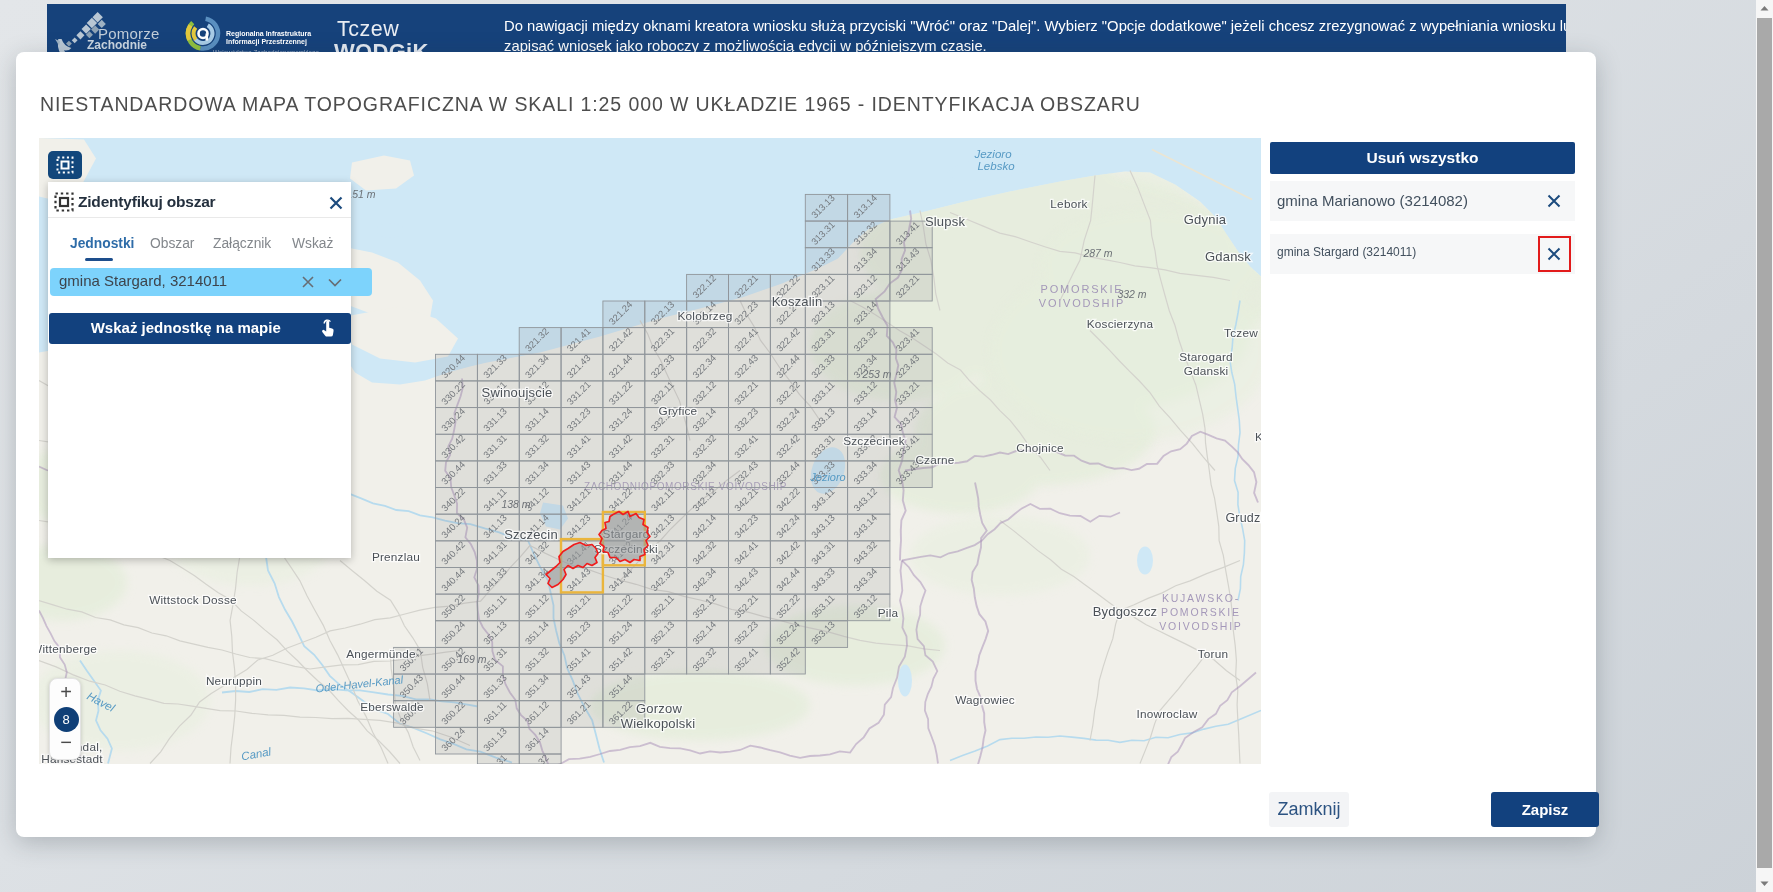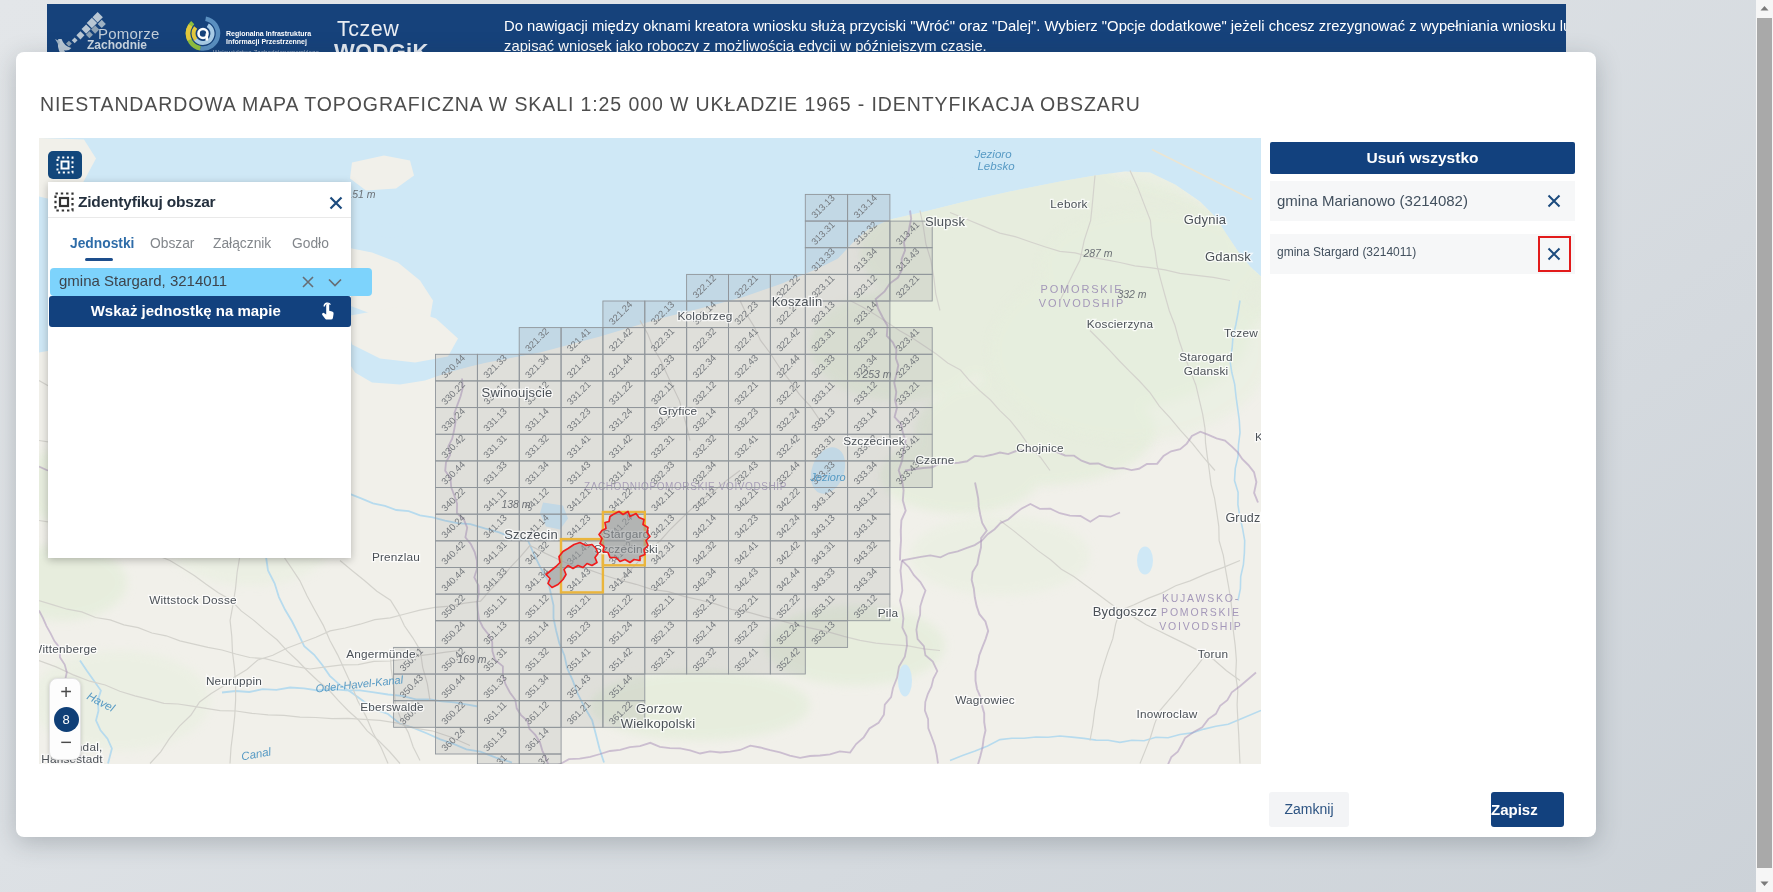--- a/index.html
+++ b/index.html
@@ -585,32 +585,32 @@
     <rect x="6" y="6" width="8" height="8" fill="none" stroke="#333" stroke-width="2.2"></rect>
   </svg>
   <div class="abs" style="left:30px;top:11px;font-size:15.5px;font-weight:700;color:#24303e;letter-spacing:-0.2px">Zidentyfikuj obszar</div>
   <svg width="14" height="14" style="position:absolute;left:281px;top:14px">
       <path d="M1.5 1.5 L12.5 12.5 M12.5 1.5 L1.5 12.5" stroke="#1c4b7e" stroke-width="2.2"></path>
     </svg>
   <div class="abs" style="left:0;top:34.5px;width:303px;height:1px;background:#e9e9e9"></div>
   <div class="abs" style="left:22px;top:54px;font-size:13.8px;font-weight:700;color:#2e6ca8">Jednostki</div>
   <div class="abs" style="left:102px;top:54px;font-size:13.8px;color:#83878c">Obszar</div>
   <div class="abs" style="left:165px;top:54px;font-size:13.8px;color:#83878c">Załącznik</div>
-  <div class="abs" style="left:244px;top:54px;font-size:13.8px;color:#83878c">Godło</div>
+  <div class="abs" style="left:244px;top:54px;font-size:13.8px;color:#83878c">Wskaż</div>
   <div class="abs" style="left:37px;top:76px;width:28px;height:3px;background:#1d4e8c;border-radius:2px"></div>
   <div class="abs" style="left:2px;top:86px;width:322px;height:27.5px;background:#7dd3fc;border-radius:4px">
     <div class="abs" style="left:9px;top:4px;font-size:15px;color:#3d444c">gmina Stargard, 3214011</div>
     <svg width="12" height="12" style="position:absolute;left:252px;top:8px">
         <path d="M1 1 L11 11 M11 1 L1 11" stroke="#676d74" stroke-width="1.6"></path>
       </svg>
     <svg width="14" height="9" style="position:absolute;left:278px;top:10px">
         <path d="M1 1.5 L7 7.5 L13 1.5" fill="none" stroke="#676d74" stroke-width="1.7"></path>
       </svg>
   </div>
-  <div class="abs" style="left:1px;top:114px;width:301.5px;height:30.5px;background:#12417e;border-radius:3px;text-align:center;padding-right:28px">
+  <div class="abs" style="left:1px;top:131px;width:301.5px;height:30.5px;background:#12417e;border-radius:3px;text-align:center;padding-right:28px">
     <span style="color:#fff;font-size:15px;font-weight:700;line-height:30px">Wskaż jednostkę na mapie</span>
     <svg width="17" height="22" viewBox="0 0 17 22" style="position:absolute;right:15px;top:4px">
       <path d="M5.2 6.5 a3.4 3.4 0 0 1 6.2 -1.9" fill="none" stroke="#fff" stroke-width="1.4"></path>
       <path d="M7.2 8.2 l0 -3.1 a1.5 1.5 0 0 1 3 0 l0 5.6 l2.9 0.8 a2.1 2.1 0 0 1 1.5 2.3 l-0.7 4.1 a2 2 0 0 1 -2 1.7 l-3.9 0 a2.4 2.4 0 0 1 -1.8 -0.9 l-2.9 -3.6 a1.4 1.4 0 0 1 2 -1.9 l1.9 1.4 Z" fill="#fff"></path>
     </svg>
   </div>
 </div>
 
 <div class="abs" style="left:49px;top:678px;width:32px;height:82px;background:#fdfdfd;border:1px solid #e3e3e3;border-radius:8px;box-shadow:0 1px 4px rgba(0,0,0,0.18)">
   <div class="abs" style="left:0;top:2px;width:32px;text-align:center;font-size:20px;font-weight:400;color:#4a4a4a">+</div>
@@ -627,22 +627,22 @@
     </svg>
 </div>
 <div class="abs" style="left:1270px;top:234px;width:305px;height:40px;background:#f6f7f8">
   <div class="abs" style="left:7px;top:11px;font-size:12px;color:#42505e">gmina Stargard (3214011)</div>
   <svg width="14" height="14" style="position:absolute;left:277px;top:13px">
       <path d="M1.5 1.5 L12.5 12.5 M12.5 1.5 L1.5 12.5" stroke="#1c4b7e" stroke-width="2"></path>
     </svg>
   <div class="abs" style="left:268px;top:2px;width:33px;height:36px;border:2.5px solid #e21b1b"></div>
 </div>
 
-<div class="abs" style="left:1269px;top:792px;width:80px;height:35px;background:#f3f4f6;border-radius:3px;text-align:center;color:#2c5382;font-size:14px;line-height:35px">Zamknij</div>
-<div class="abs" style="left:1491px;top:792px;width:73px;height:35px;background:#12417e;border-radius:3px;color:#fff;font-size:15px;font-weight:700;line-height:35px">Zapisz</div>
+<div class="abs" style="left:1269px;top:792px;width:80px;height:35px;background:#f3f4f6;border-radius:3px;text-align:center;color:#2c5382;font-size:18px;line-height:35px">Zamknij</div>
+<div class="abs" style="left:1491px;top:792px;width:108px;height:35px;background:#12417e;border-radius:3px;text-align:center;color:#fff;font-size:15px;font-weight:700;line-height:35px">Zapisz</div>
 
 <div class="abs" style="left:1756px;top:0;width:17px;height:892px;background:#f6f6f6">
   <div class="abs" style="left:0;top:0;width:17px;height:17px;background:#f6f6f6"><svg width="17" height="17">
         <path d="M4.5 10.5 L8.5 6 L12.5 10.5 Z" fill="#7a7a7a"></path>
       </svg></div>
   <div class="abs" style="left:1px;top:18px;width:15px;height:850px;background:#a9a9a9"></div>
   <div class="abs" style="left:0;top:875px;width:17px;height:17px;background:#f6f6f6"><svg width="17" height="17">
         <path d="M4.5 6.5 L8.5 11 L12.5 6.5 Z" fill="#7a7a7a"></path>
       </svg></div>
 </div>

